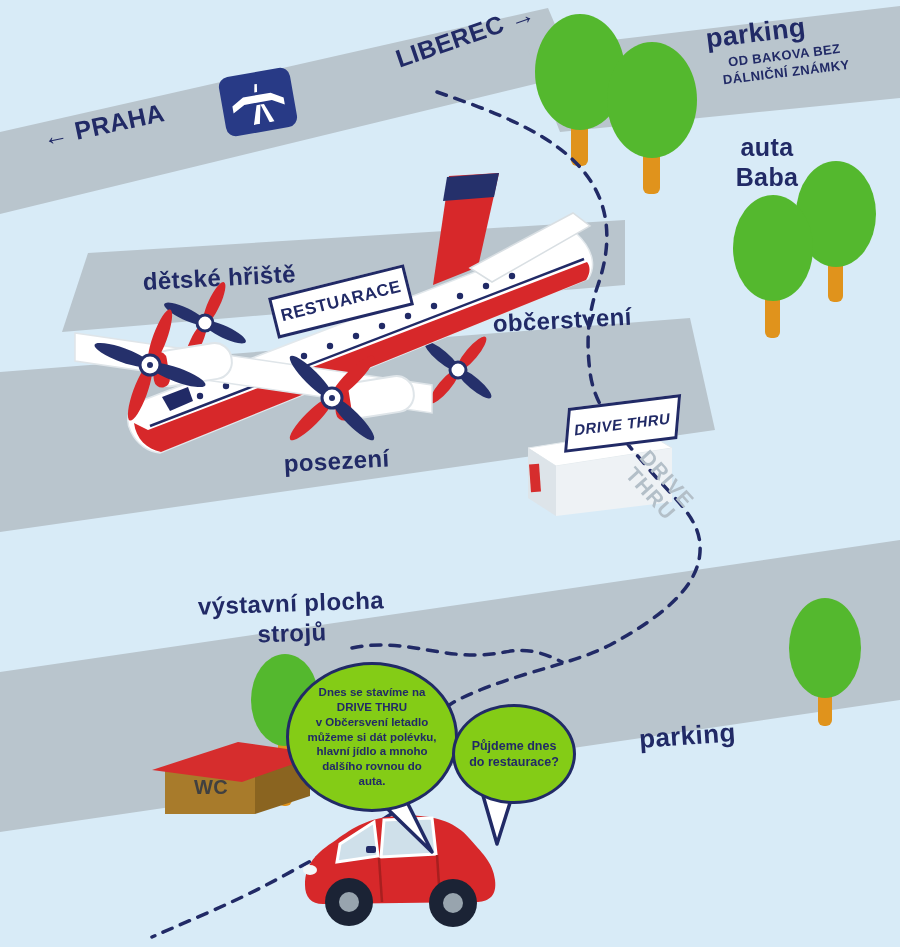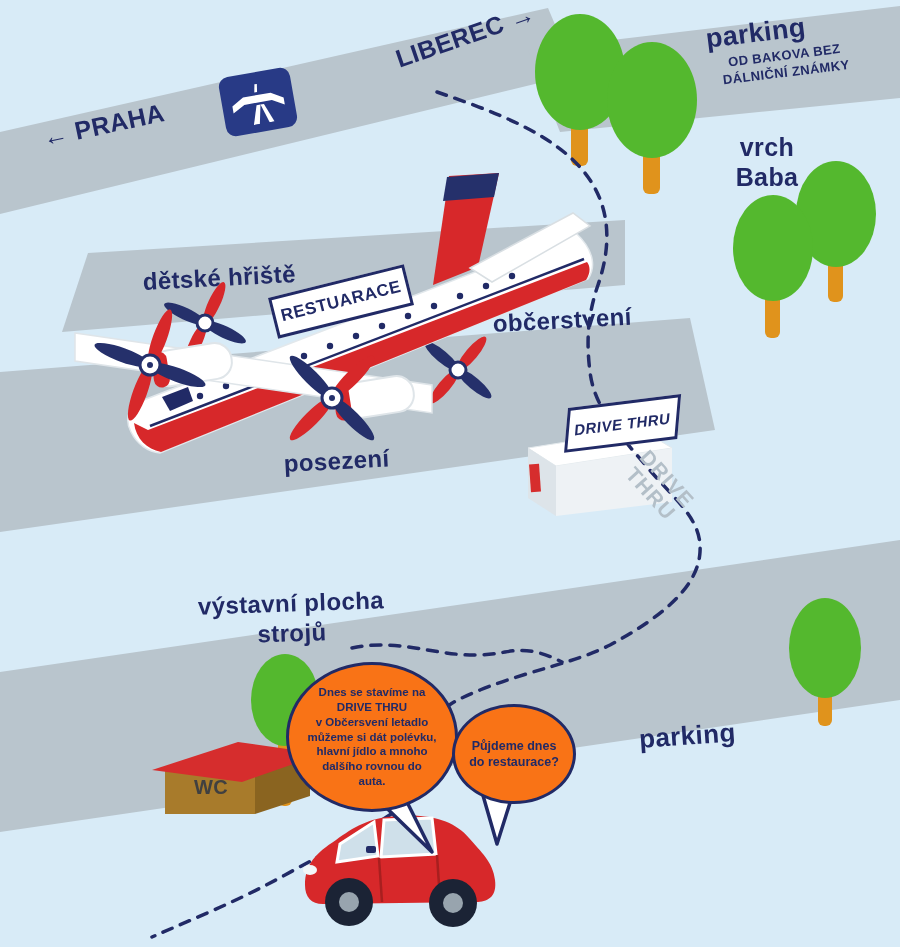--- a/index.html
+++ b/index.html
@@ -37,21 +37,21 @@
     transform-origin:0 0;
   }
   .restaurant-sign { left:268px; top:298px; width:140px; height:42px; font-size:17px; transform:rotate(-14deg); letter-spacing:0.5px; }
   .drive-thru-sign { left:568px; top:408px; width:114px; height:44px; font-size:15px; transform:rotate(-7deg) skewX(-12deg); letter-spacing:0.5px; }
   .drive-thru-shadow {
     position:absolute; left:652px; top:446px; z-index:4; color:#b3bfc8;
     font-weight:bold; font-size:21px; line-height:1.05; letter-spacing:1px;
     text-align:center; white-space:pre-line; transform:rotate(48deg); transform-origin:0 0;
   }
   .bubble {
-    position:absolute; z-index:9; background:#f97316; border:3.5px solid #212a66;
+    position:absolute; z-index:9; background:#84cc16; border:3.5px solid #212a66;
     border-radius:50%; display:flex; align-items:center; justify-content:center;
     text-align:center; color:#212a66; font-weight:bold; white-space:pre-line;
     box-sizing:border-box;
   }
   .bubble-large { left:286px; top:662px; width:172px; height:150px; font-size:11.5px; line-height:1.3; padding:10px; }
   .bubble-small { left:452px; top:704px; width:124px; height:100px; font-size:12.5px; line-height:1.3; padding:6px; }
 </style>
 </head>
 <body>
 
@@ -240,21 +240,21 @@
       <polygon points="36,44 30,25 33.5,25 41,44" fill="#ffffff"></polygon>
       <polygon points="26,12 27.5,4 30,4 28.8,12" fill="#ffffff"></polygon>
     </svg>
   </div>
 
   <div class="lbl praha"><span>←</span> <span>PRAHA</span></div>
   <div class="lbl liberec"><span>LIBEREC</span> <span>→</span></div>
   <div class="lbl parking-top">parking</div>
   <div class="lbl parking-note">OD BAKOVA BEZ
 DÁLNIČNÍ ZNÁMKY</div>
-  <div class="lbl vrch-baba">vrch
+  <div class="lbl vrch-baba">auta
 Baba</div>
   <div class="lbl playground">dětské hřiště</div>
   <div class="lbl refreshments">občerstvení</div>
   <div class="lbl seating">posezení</div>
   <div class="lbl exhibition">výstavní plocha
 strojů</div>
   <div class="lbl parking-bottom">parking</div>
   <div class="lbl wc">WC</div>
 
   <div class="sign restaurant-sign">RESTUARACE</div>

